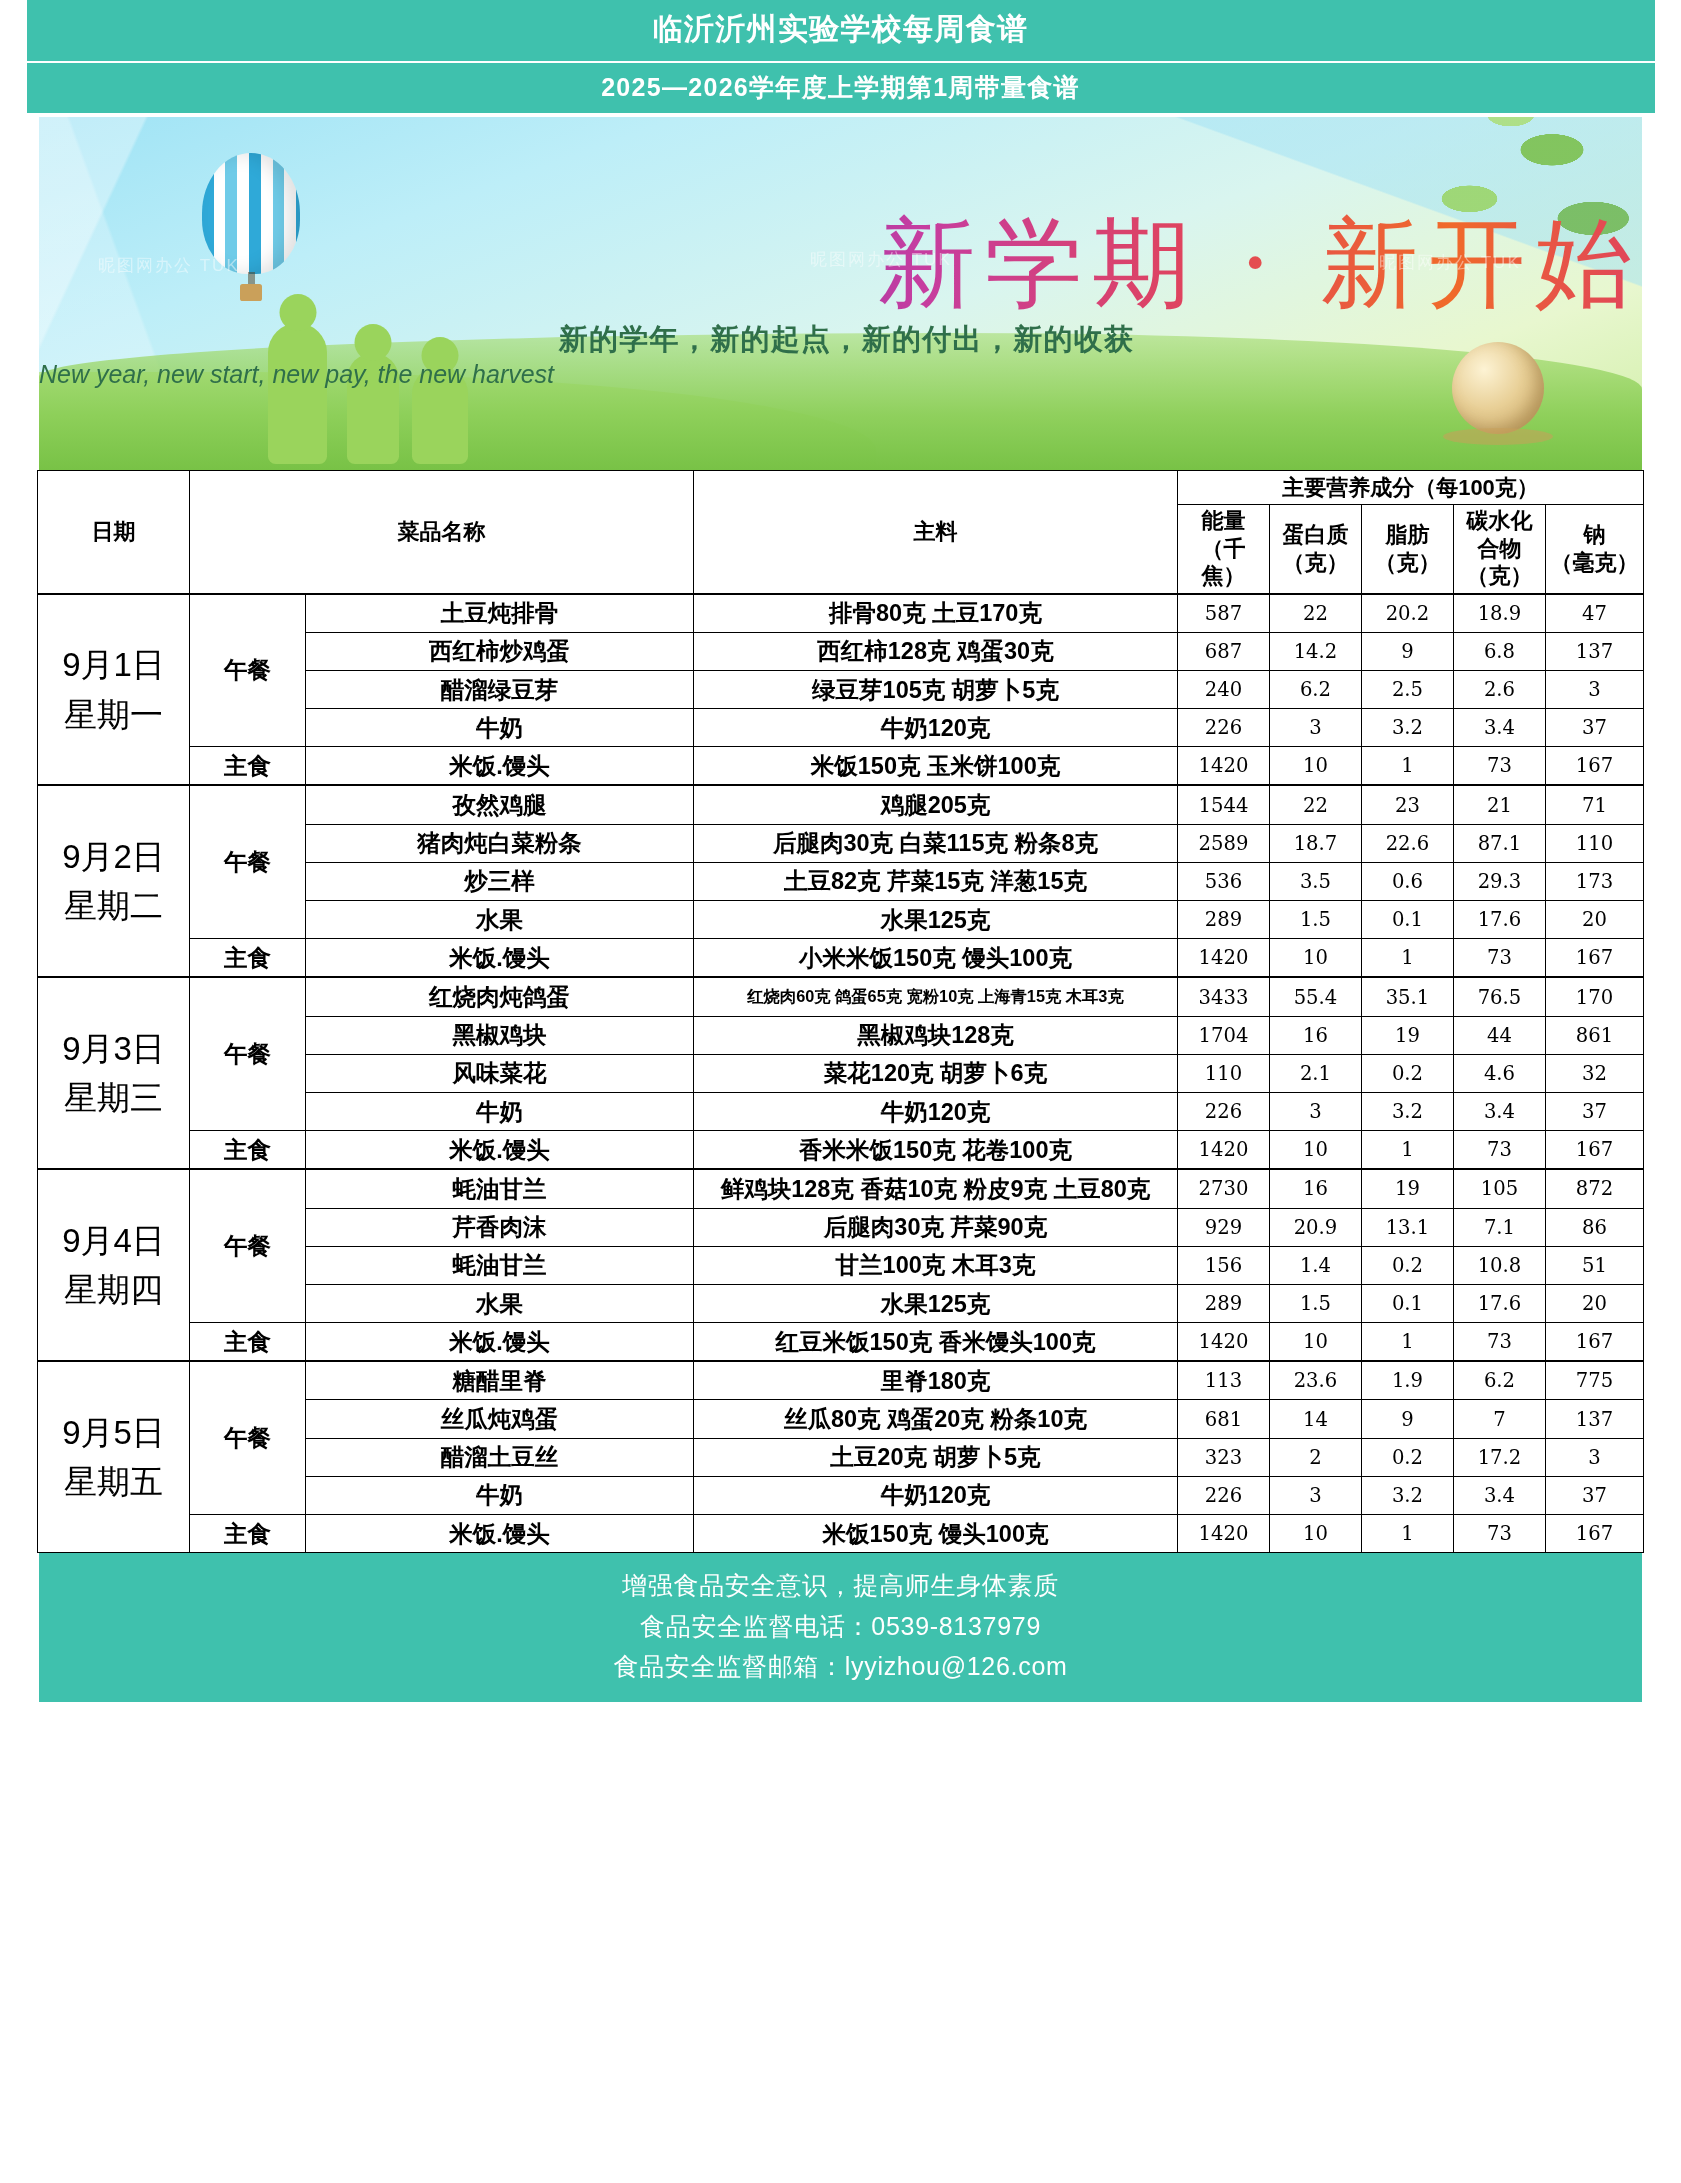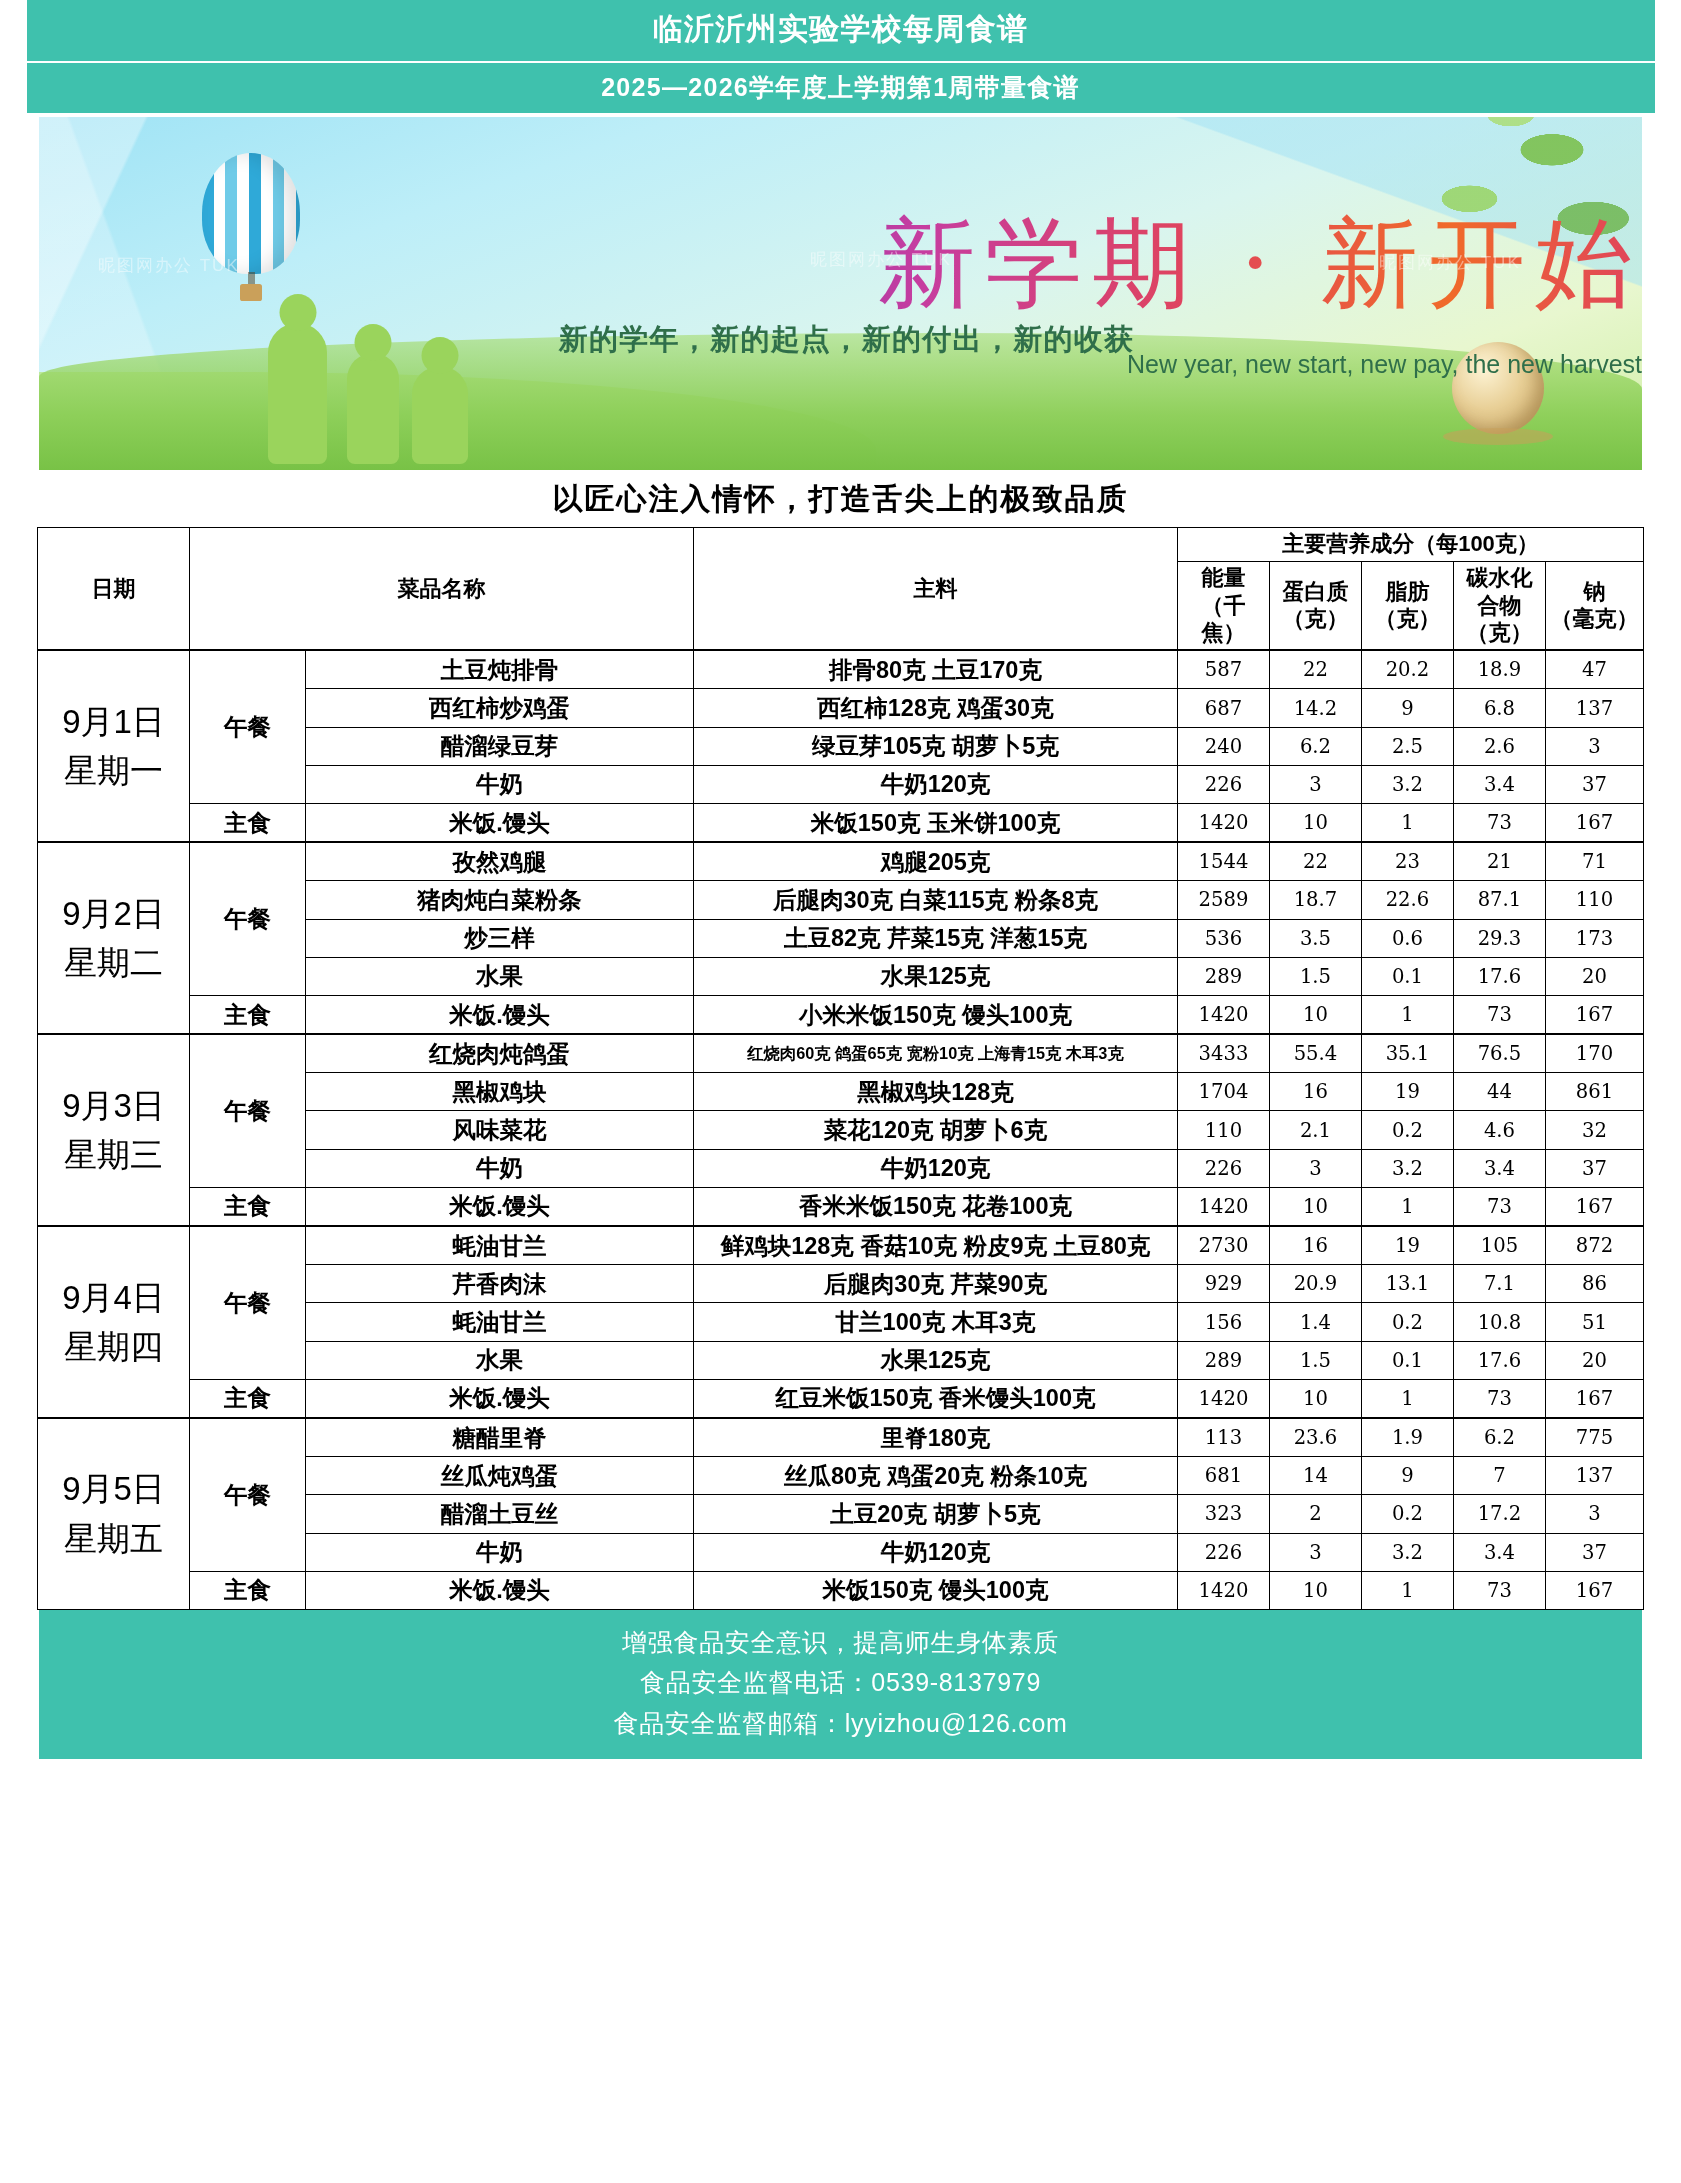--- a/index.html
+++ b/index.html
@@ -164,23 +164,24 @@
     position: absolute;
     left: 12px; right: 0; top: 203px;
     text-align: center;
     font-size: 29px;
     font-weight: bold;
     color: #2f6f4a;
     letter-spacing: 1.3px;
   }
   .banner-sub2 {
     position: absolute;
-    left: 0; right: 0; top: 233px;
-    text-align: right;
+    left: 0; right: 0; top: 243px;
+    text-align: left;
     font-size: 25px;
+    font-style: italic;
     color: #2f6f4a;
   }
   .banner-wm {
     position: absolute;
     font-size: 17px;
     color: rgba(255,255,255,0.45);
     letter-spacing: 2px;
   }
   .banner-wm.w1 { left: 59px;  top: 137px; }
   .banner-wm.w2 { left: 771px; top: 131px; }
@@ -289,21 +290,20 @@
     </div>
     <div class="globe"></div>
     <div class="banner-title">新学期 · 新开始</div>
     <div class="banner-sub1">新的学年，新的起点，新的付出，新的收获</div>
     <div class="banner-sub2">New year, new start, new pay, the new harvest</div>
     <div class="banner-wm w1">昵图网办公 TUK</div>
     <div class="banner-wm w2">昵图网办公 TUK</div>
     <div class="banner-wm w3">昵图网办公 TUK</div>
   </div>
 
-  <div class="slogan">以匠心注入情怀，打造舌尖上的极致品质</div>
 
   <table class="menu">
     <colgroup>
       <col class="col-date">
         <col class="col-meal">
         <col class="col-dish">
         <col class="col-ing">
       <col class="col-num">
         <col class="col-num">
         <col class="col-num">

